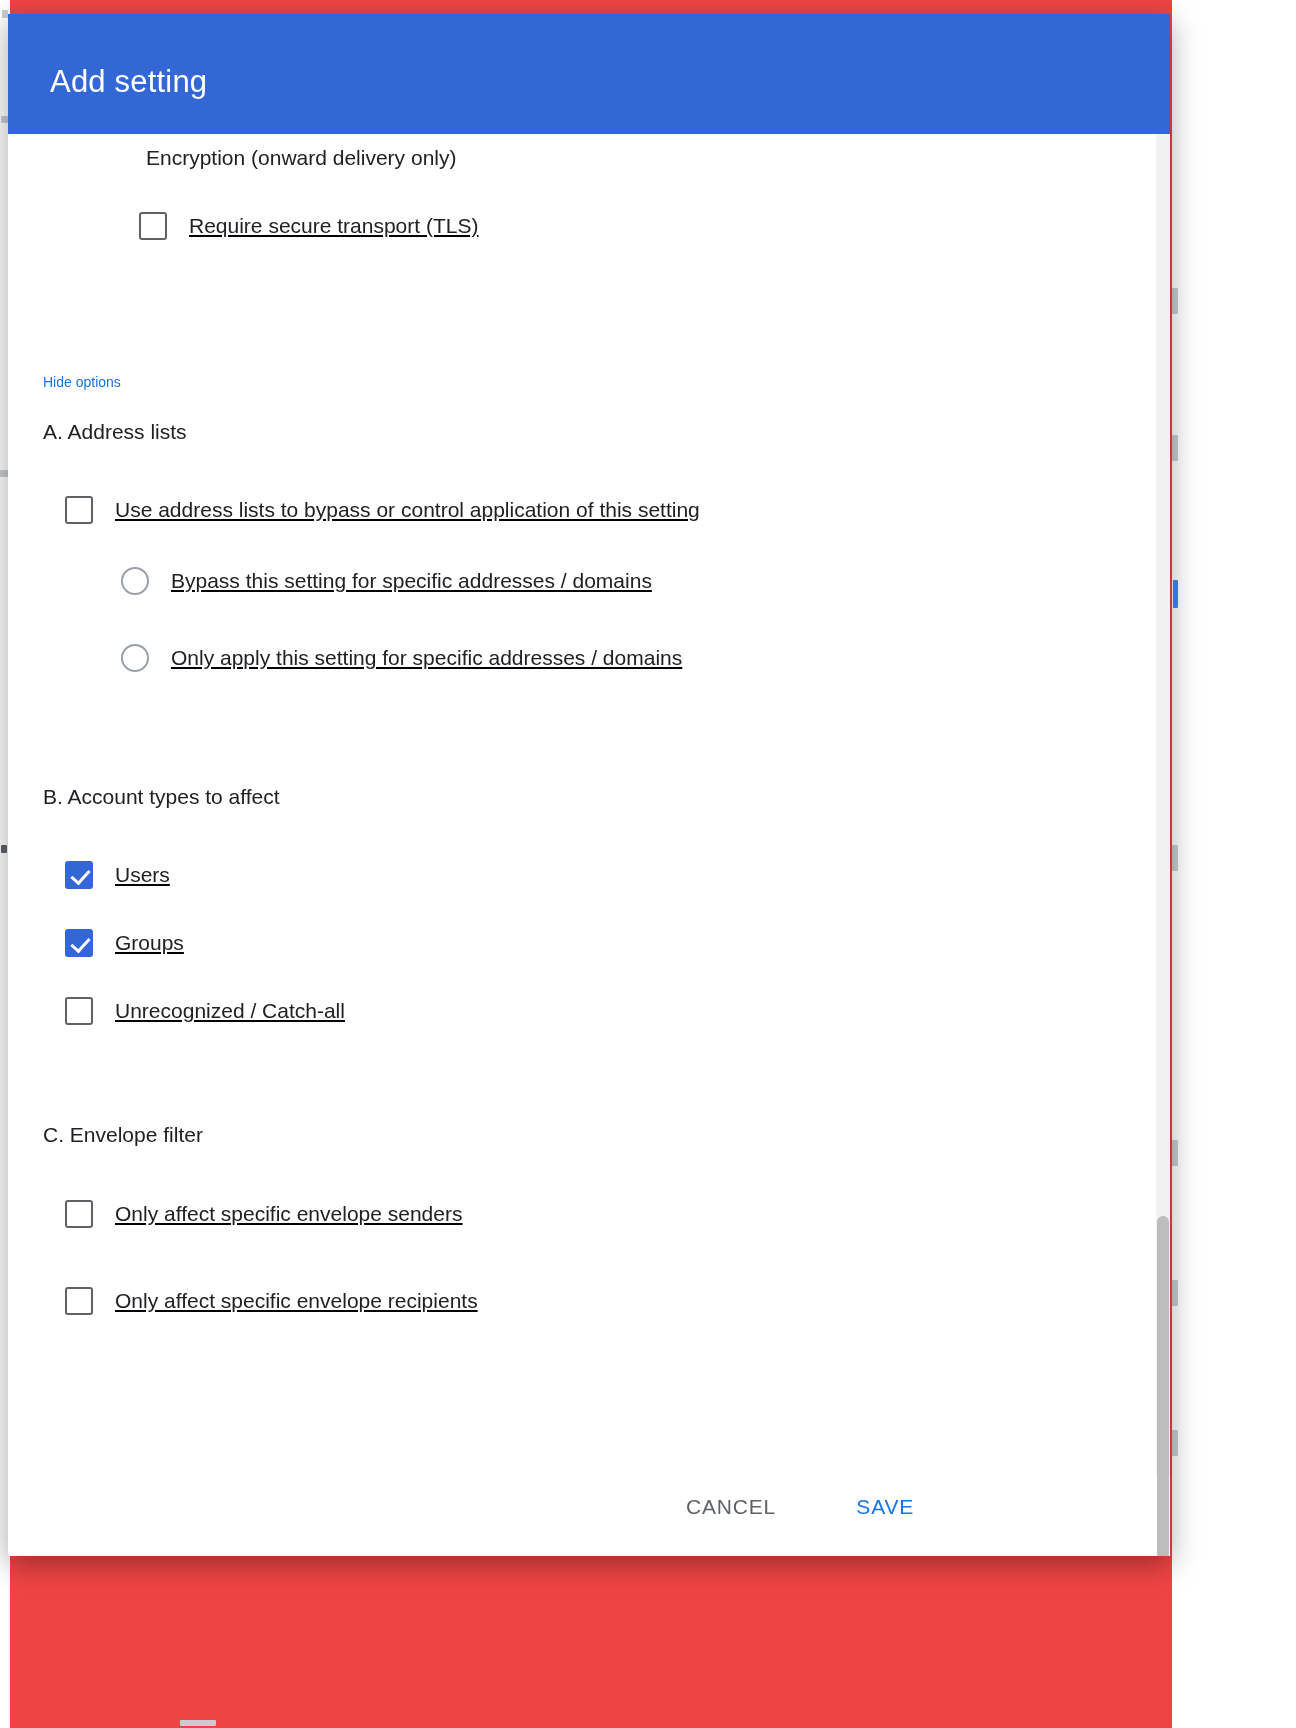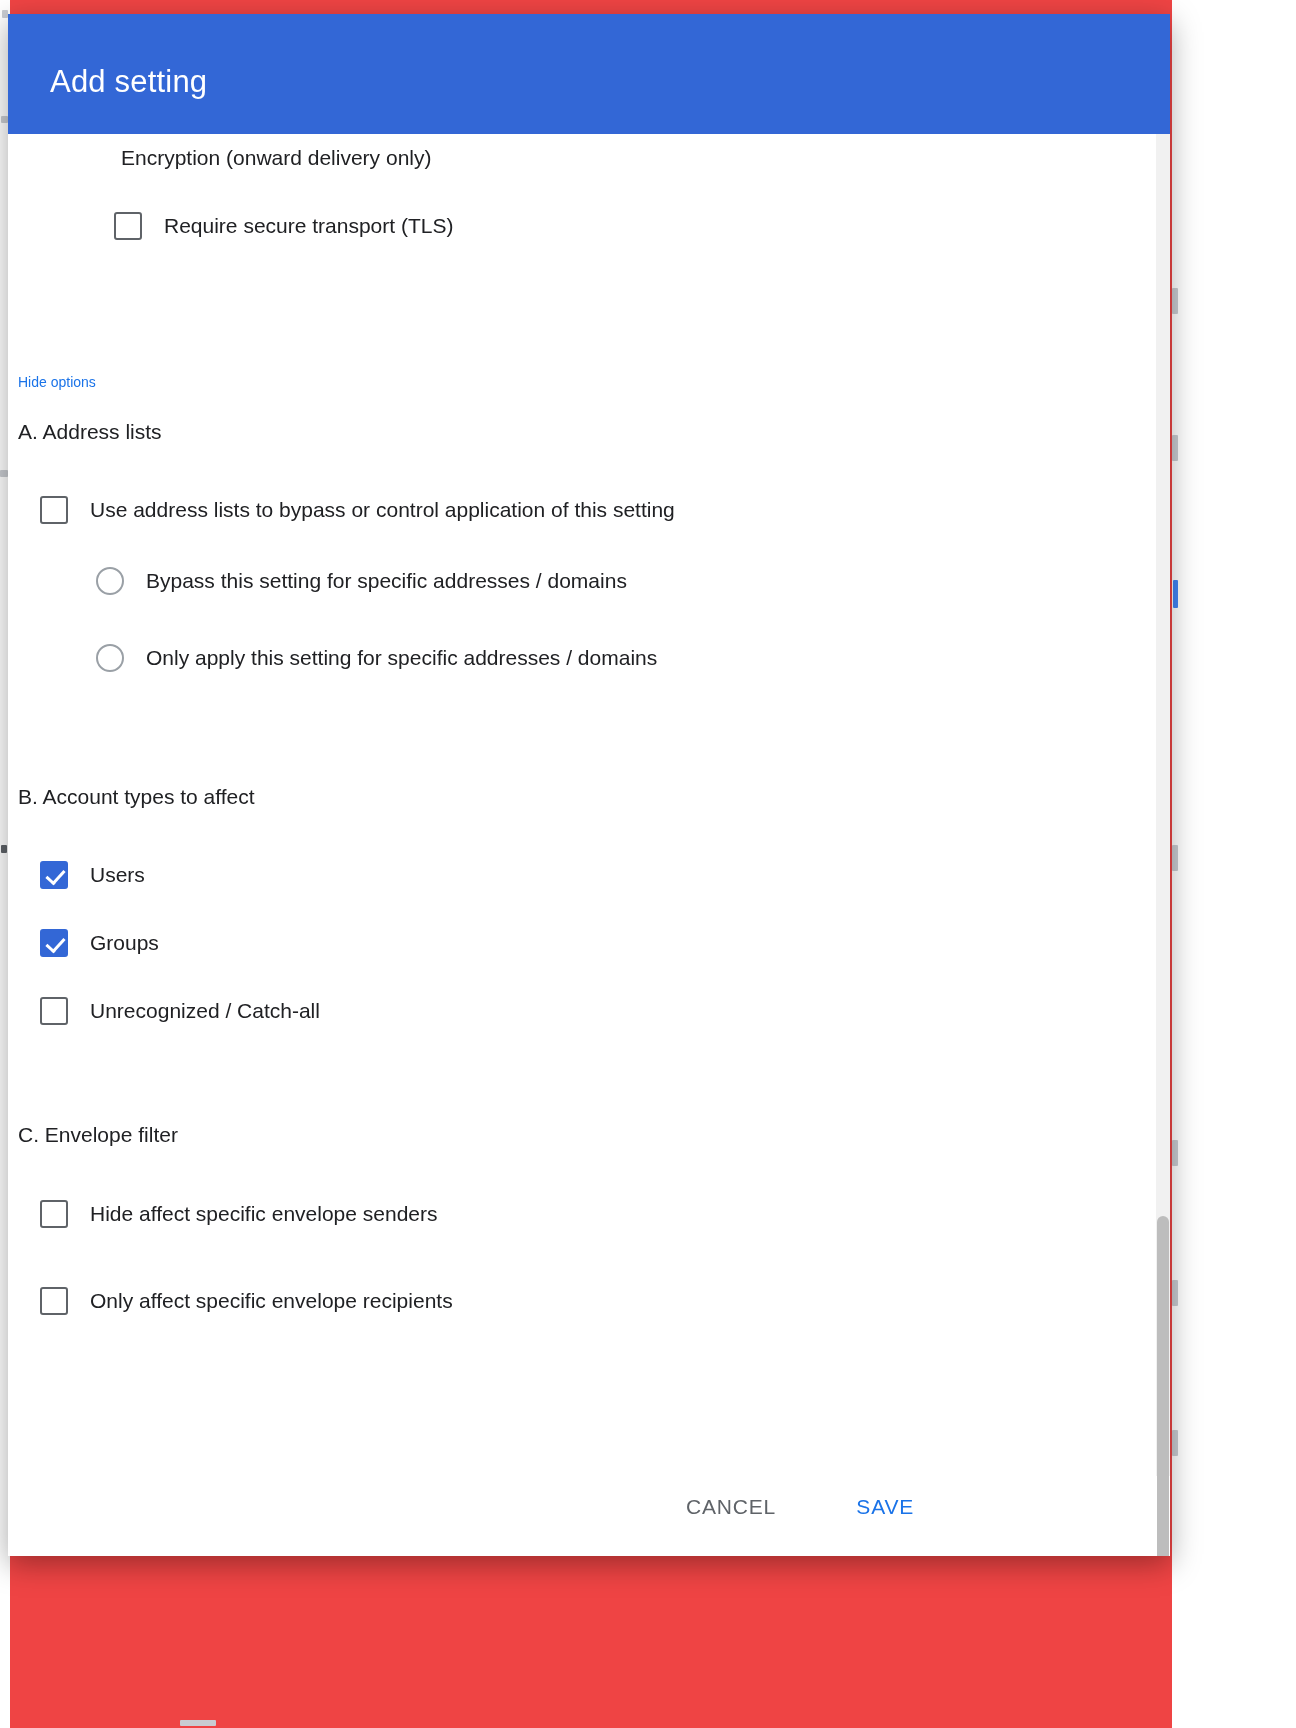--- a/index.html
+++ b/index.html
@@ -58,20 +58,21 @@
   }
 
   .dialog-body {
     position: absolute;
     left: 0;
     top: 120px;
     width: 1162px;
     height: 1342px;
     overflow: hidden;
     background: #ffffff;
+    padding-left: 25px;
   }
   .body-inner {
     position: relative;
     padding: 0 40px;
   }
 
   .section-label {
     font-size: 21px;
     color: #202124;
     line-height: 26px;
@@ -118,20 +119,21 @@
     border-radius: 50%;
     box-sizing: border-box;
     display: inline-block;
     vertical-align: middle;
     background: #ffffff;
   }
 
   .row {
     display: flex;
     align-items: center;
+    text-decoration: underline;
   }
   .row .label {
     font-size: 21px;
     color: #202124;
     margin-left: 22px;
     white-space: nowrap;
   }
 
   .link-blue {
     color: #1a73e8;
@@ -263,21 +265,21 @@
 
         <div class="row b-row3">
           <span class="cbox"></span>
           <span class="label">Unrecognized / Catch-all</span>
         </div>
 
         <div class="section-label sec-c">C. Envelope filter</div>
 
         <div class="row c-row1">
           <span class="cbox"></span>
-          <span class="label">Hide affect specific envelope senders</span>
+          <span class="label">Only affect specific envelope senders</span>
         </div>
 
         <div class="row c-row2">
           <span class="cbox"></span>
           <span class="label">Only affect specific envelope recipients</span>
         </div>
 
       </div>
     </div>
 

